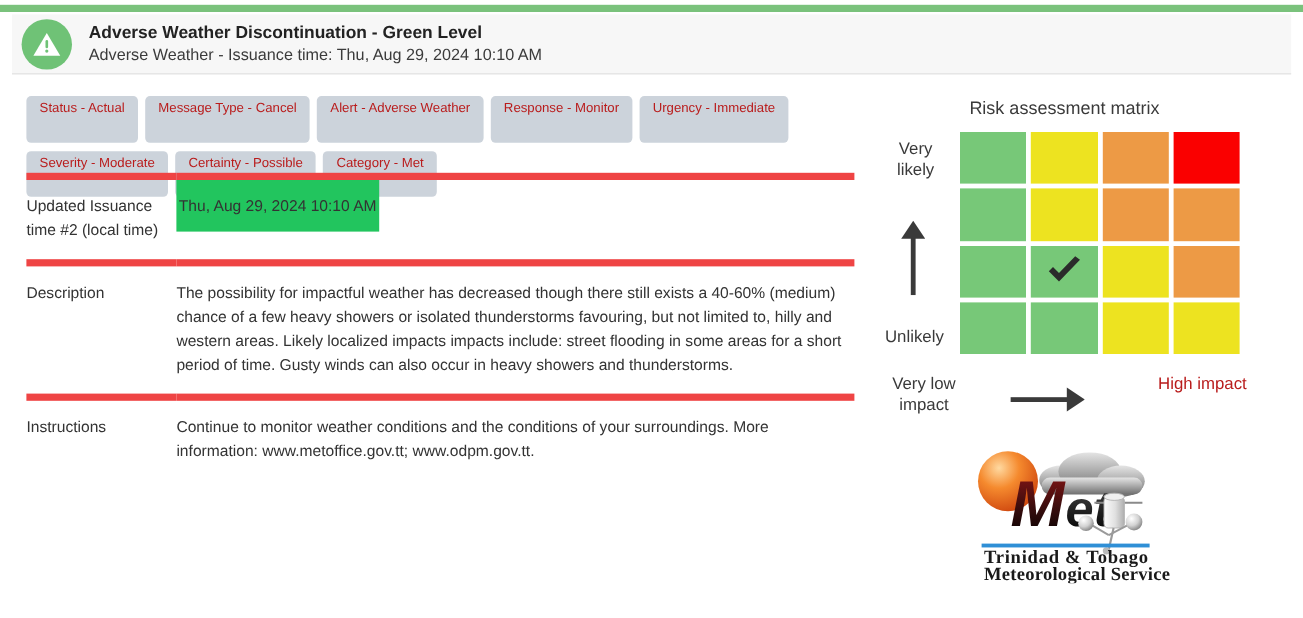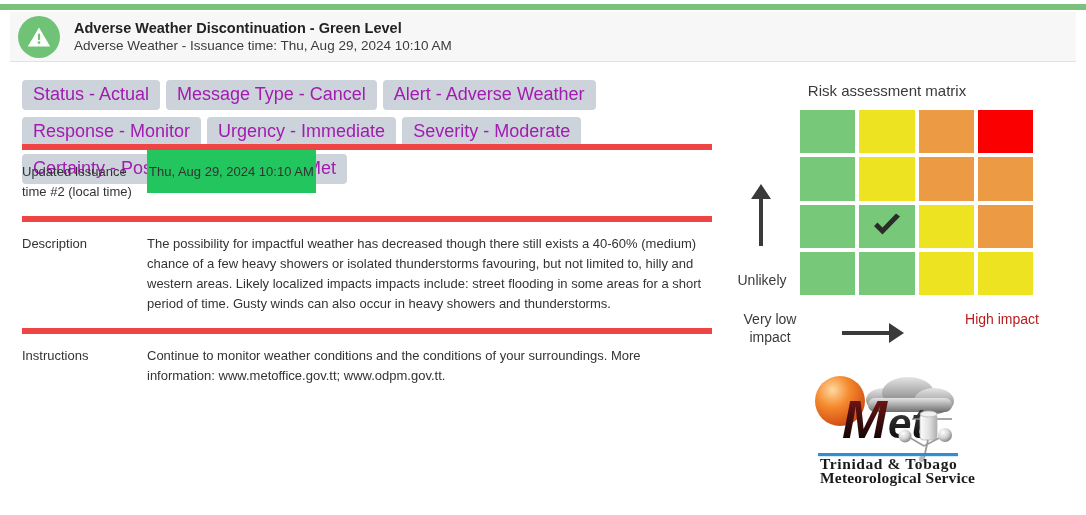--- a/index.html
+++ b/index.html
@@ -65,23 +65,23 @@
 
   
   #tag-list {
     position: absolute;
     left: 22px; top: 80px;
     width: 690px;
   }
   .chip {
     display: inline-block;
     background: #ccd3db;
-    color: #a21caf;
-    font-size: 18px;
-    padding: 5px 11px 6px 11px;
+    color: #b91c1c;
+    font-size: 11px;
+    padding: 5px 11px 22px 11px;
     border-radius: 4px;
     margin: 0 6px 7px 0;
     white-space: nowrap;
     line-height: 1.05;
   }
 
   
   #detail-table {
     position: absolute;
     left: 22px; top: 144px;
@@ -220,20 +220,21 @@
       <tr>
         <td class="cell-label">Instructions</td>
         <td class="cell-value">Continue to monitor weather conditions and the conditions of your surroundings. More information: www.metoffice.gov.tt; www.odpm.gov.tt.</td>
       </tr>
     </tbody>
 </table>
 
 <div id="risk-panel">
   <div id="risk-title">Risk assessment matrix</div>
 
+  <div id="lbl-very-likely">Very likely</div>
   <div id="lbl-unlikely">Unlikely</div>
 
   <div id="arrow-up">
     <svg width="22" height="62" viewBox="0 0 22 62">
       <rect x="9" y="12" width="4" height="50" fill="#3a3a3a"></rect>
       <path d="M11 0 L21 15 L1 15 Z" fill="#3a3a3a"></path>
     </svg>
   </div>
 
   <div id="matrix-grid">

